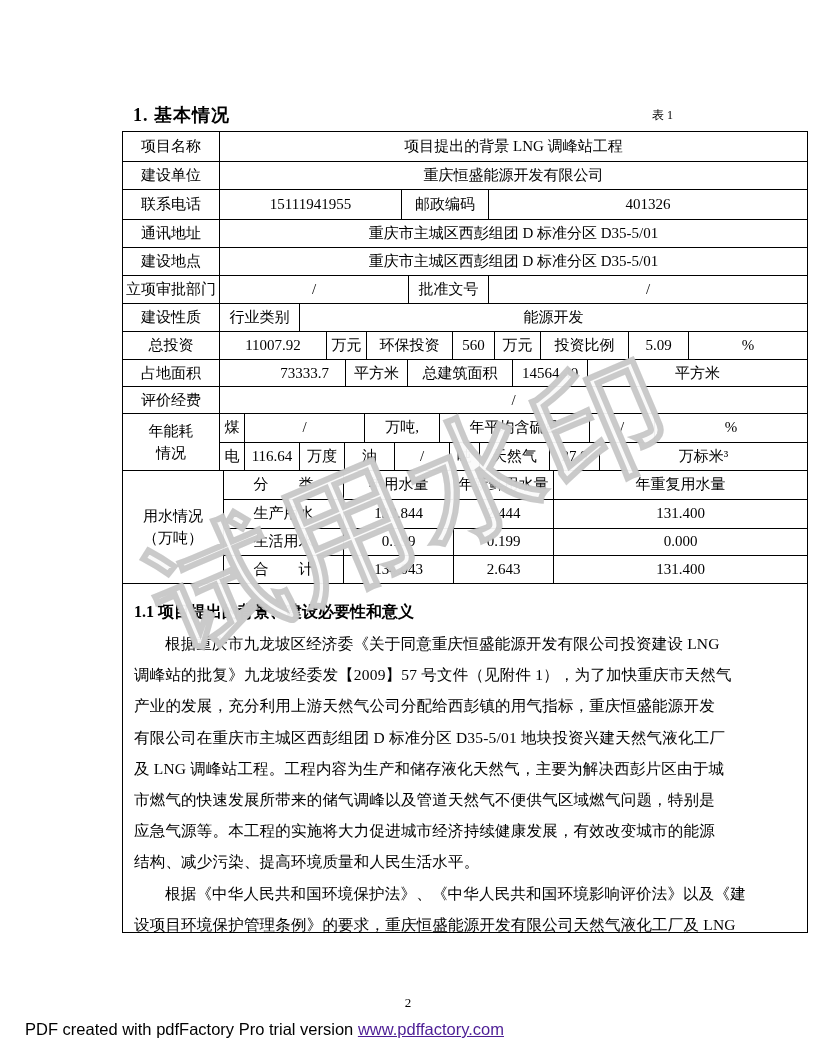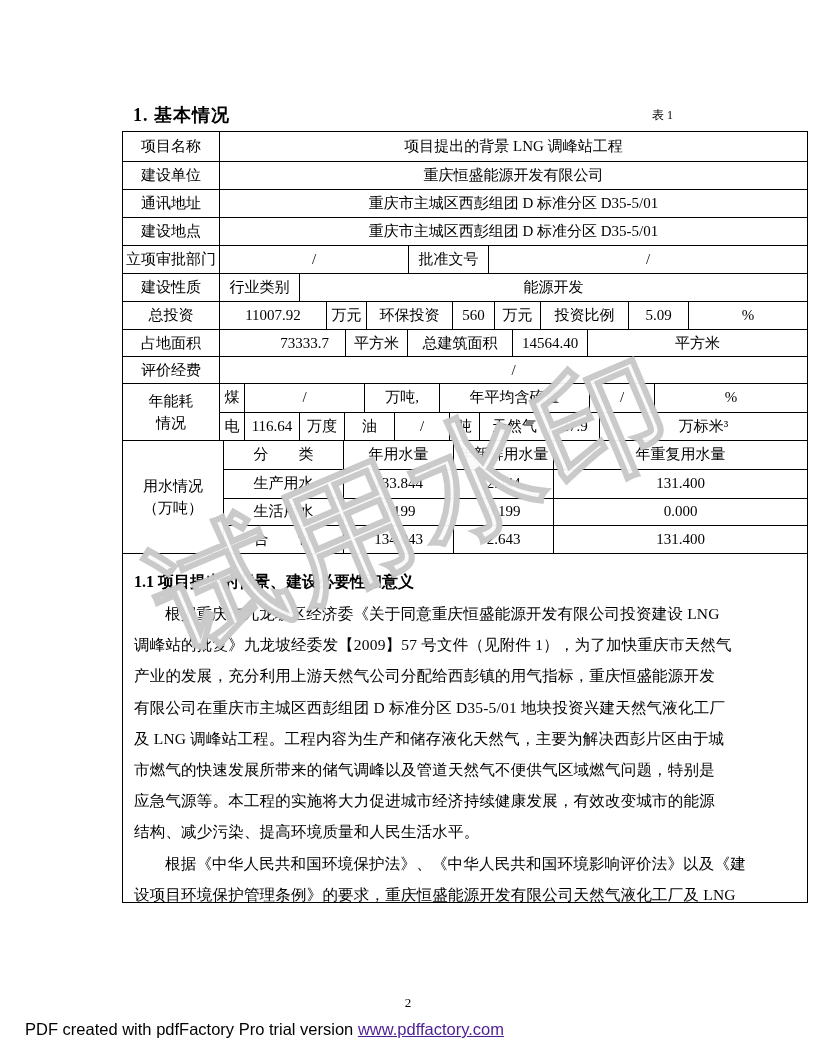--- a/index.html
+++ b/index.html
@@ -74,20 +74,26 @@
       <div class="td nb label">项目名称</div>
       <div class="td fill">项目提出的背景 LNG 调峰站工程</div>
     </div>
 
     <div class="tr">
       <div class="td nb label">建设单位</div>
       <div class="td fill">重庆恒盛能源开发有限公司</div>
     </div>
 
 
+    <div class="tr h30">
+      <div class="td nb label">联系电话</div>
+      <div class="td w182">15111941955</div>
+      <div class="td w87">邮政编码</div>
+      <div class="td fill">401326</div>
+    </div>
 
     <div class="tr">
       <div class="td nb label">通讯地址</div>
       <div class="td fill">重庆市主城区西彭组团 D 标准分区 D35-5/01</div>
     </div>
 
     <div class="tr">
       <div class="td nb label">建设地点</div>
       <div class="td fill">重庆市主城区西彭组团 D 标准分区 D35-5/01</div>
     </div>

